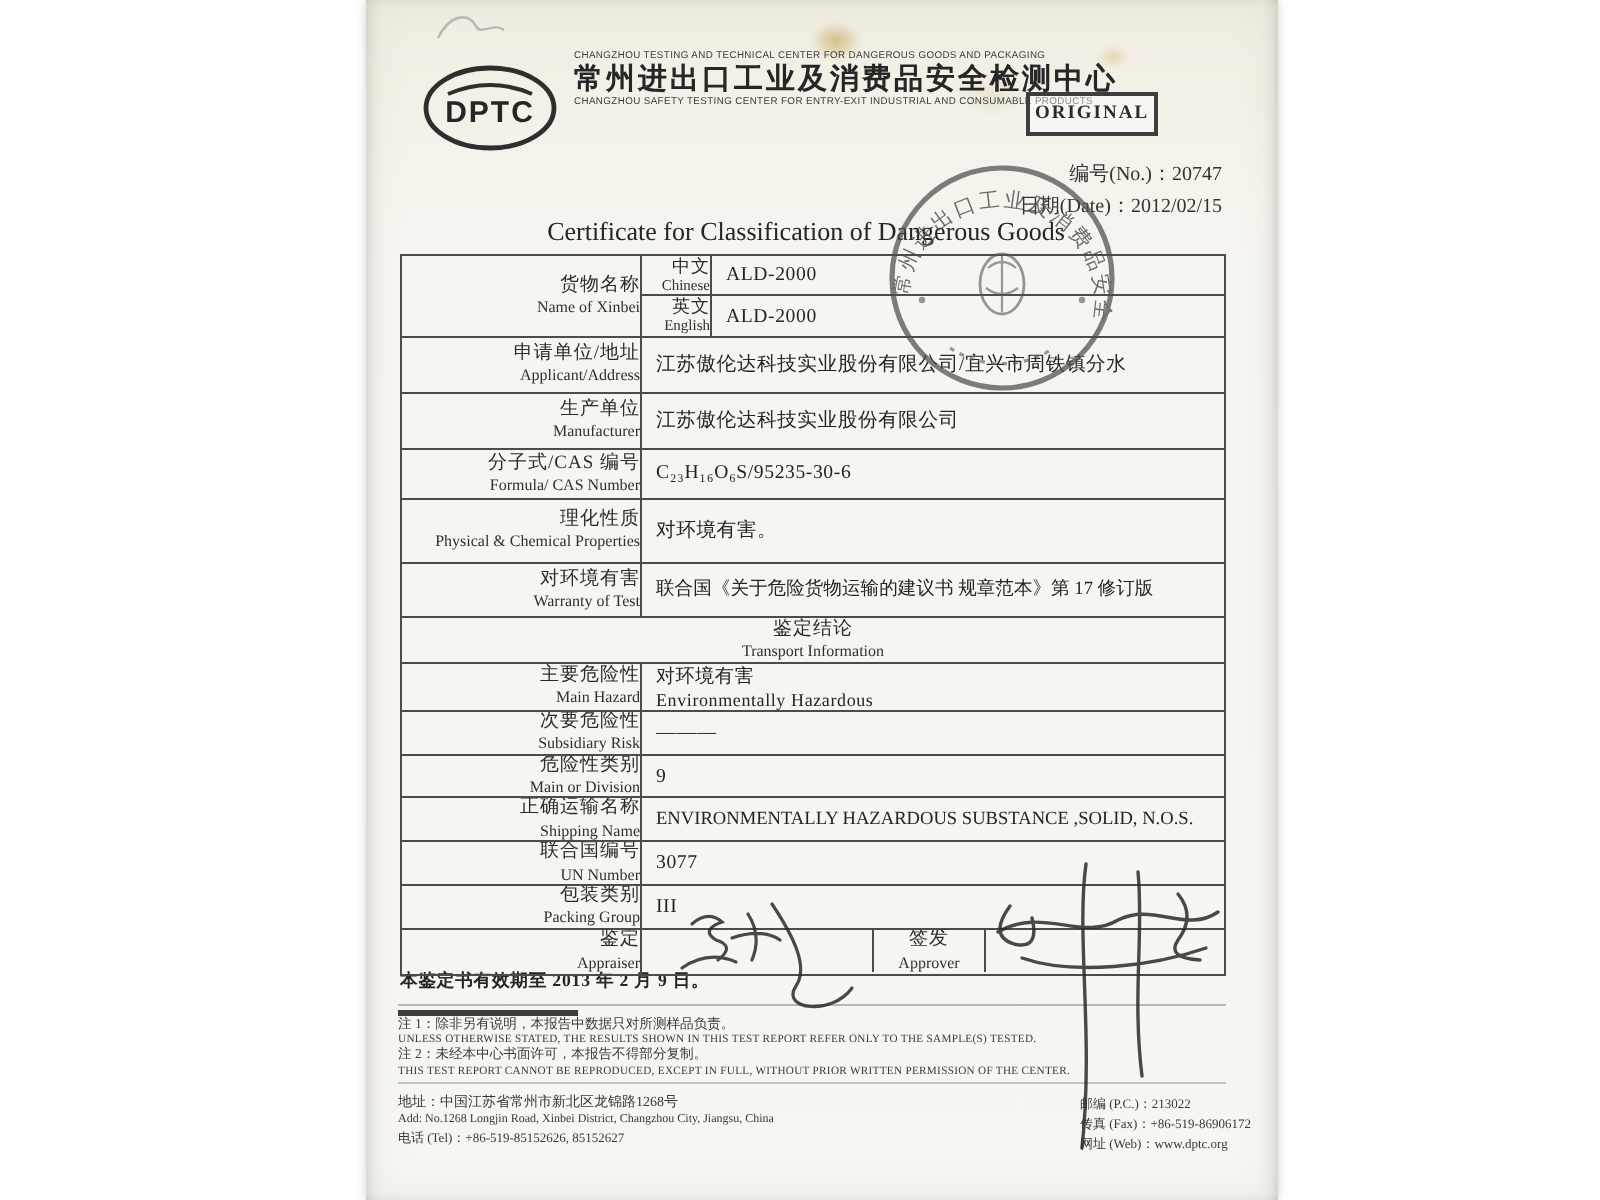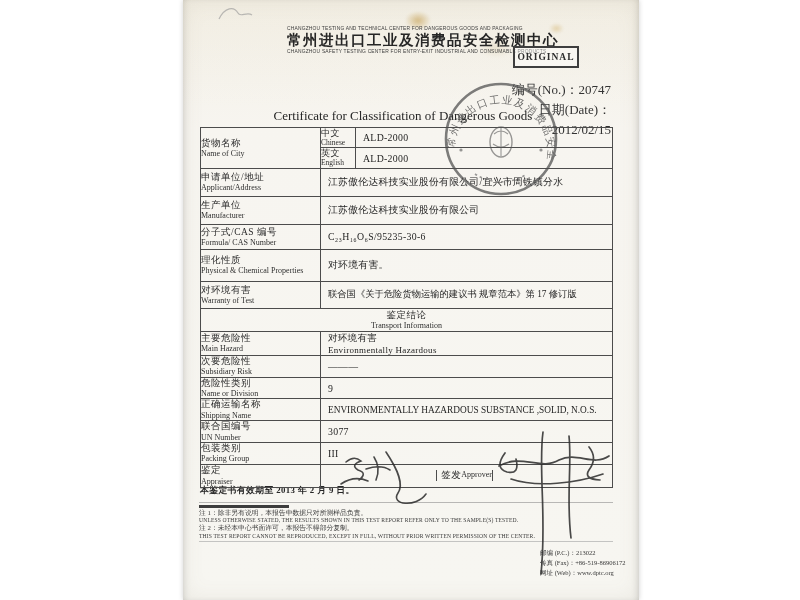--- a/index.html
+++ b/index.html
@@ -28,39 +28,39 @@
           font-size:4.9px;color:#3c3c3c;letter-spacing:.2px;line-height:1.35;white-space:nowrap;}
   .original-badge{position:absolute;left:330px;top:46px;width:62px;height:18px;
           border:2px solid #3e3e3e;display:flex;align-items:center;justify-content:center;
           font-family:Liberation Serif, serif;font-weight:bold;
           font-size:9.5px;letter-spacing:1px;color:#2c2c2c;background:rgba(255,255,255,.4);}
   .title-cn{position:absolute;left:0;top:88px;width:440px;text-align:center;
           font-weight:bold;font-size:15px;letter-spacing:4px;color:#262626;}
   .title-en{position:absolute;left:0;top:108px;width:440px;text-align:center;
           font-weight:normal;font-size:13px;color:#262626;}
   .no-date{position:absolute;left:300px;top:80px;width:128px;text-align:right;
-          font-size:13px;color:#333;line-height:1.55;z-index:1;}
+          font-size:10px;color:#333;line-height:1.55;z-index:1;}
   .stamp{position:absolute;left:254px;top:76px;z-index:2;opacity:.8;filter:blur(.3px);}
   .cert-table{position:absolute;left:17px;top:127px;width:412px;border-collapse:collapse;
           table-layout:fixed;z-index:1;}
   .cert-table td{border:1px solid #4c4c4c;padding:0;vertical-align:middle;overflow:hidden;}
-  .lbl{text-align:left;}
+  .lbl{text-align:right;}
   .lc{font-size:9.5px;color:#2b2b2b;line-height:1.2;letter-spacing:.5px;}
   .le{font-size:8px;color:#2f2f2f;line-height:1.15;}
   .sub .lc{font-size:9px;}
   .sub .le{font-size:7.5px;}
   .val{font-size:9.8px;color:#242424;padding-left:7px !important;letter-spacing:.3px;}
   .val.small{font-size:9.3px;letter-spacing:0;}
   .sec{text-align:center;}
   .h20{height:20px}.h21{height:21px}.h22{height:22px}.h23{height:23px}.h24{height:24px}
   .h25{height:25px}.h27{height:27px}.h28{height:28px}.h32{height:32px}
   .signflex{display:flex;height:100%;align-items:stretch;}
   .signflex .s1{width:115px;}
   .signflex .s2{width:55px;border-left:1px solid #4c4c4c;border-right:1px solid #4c4c4c;
-        display:flex;flex-direction:row;justify-content:flex-end;text-align:center;}
+        display:flex;flex-direction:column;justify-content:flex-start;text-align:center;}
   .signflex .s3{flex:1;}
   .sig{position:absolute;z-index:3;}
   .validity{position:absolute;left:17px;top:485px;font-size:8.8px;font-weight:bold;
         color:#262626;letter-spacing:.4px;}
   .rule1{position:absolute;left:16px;top:502px;width:414px;height:1px;background:#8d8d8d;opacity:.6;}
   .rule-thick{position:absolute;left:16px;top:505px;width:90px;height:2.5px;background:#3d3d3d;}
   .rule2{position:absolute;left:16px;top:541px;width:414px;height:1px;background:#9a9a9a;opacity:.55;}
   .notes{position:absolute;left:16px;top:509px;width:410px;color:#3a3a3a;}
   .note-cn{font-size:6.8px;line-height:1.2;}
   .note-en{font-size:5.6px;line-height:1.3;letter-spacing:.15px;}
@@ -77,20 +77,27 @@
   <div class="paper">
     <div class="tint"></div>
     <div class="stain stain1"></div>
     <div class="stain stain2"></div>
     <div class="stain stain3"></div>
 
     <svg class="pencil" width="38" height="20" viewBox="0 0 38 20">
       <path d="M2,15 C 8,3 17,2 21,9 C 23,14 30,7 35,11" fill="none" stroke="#9a9a9a" stroke-width="1.2" opacity=".65"></path>
     </svg>
 
+    <div class="logo">
+      <svg width="70" height="48" viewBox="0 0 70 48">
+        <ellipse cx="35" cy="24" rx="32" ry="20" fill="none" stroke="#2e2e2e" stroke-width="2.4"></ellipse>
+        <path d="M14,17 Q 35,8 56,17" fill="none" stroke="#2e2e2e" stroke-width="2"></path>
+        <text x="35" y="31" text-anchor="middle" font-family="Liberation Sans, DejaVu Sans, sans-serif" font-weight="bold" font-size="15" fill="#262626" letter-spacing="1">DPTC</text>
+      </svg>
+    </div>
 
     <div class="orgblock">
       <div class="org-en">CHANGZHOU TESTING AND TECHNICAL CENTER FOR DANGEROUS GOODS AND PACKAGING</div>
       <div class="org-cn">常州进出口工业及消费品安全检测中心</div>
       <div class="org-en">CHANGZHOU SAFETY TESTING CENTER FOR ENTRY-EXIT INDUSTRIAL AND CONSUMABLE PRODUCTS</div>
     </div>
 
     <div class="original-badge">ORIGINAL</div>
 
     <div class="title-en">Certificate for Classification of Dangerous Goods</div>
@@ -120,21 +127,21 @@
     <table class="cert-table">
       <colgroup>
           <col style="width:120px">
           <col style="width:35px">
           <col style="width:257px">
         </colgroup>
       <tbody>
           <tr class="h20">
         <td class="lbl" rowspan="2">
           <div class="lc">货物名称</div>
-          <div class="le">Name of City</div>
+          <div class="le">Name of Xinbei</div>
         </td>
         <td class="lbl sub">
           <div class="lc">中文</div>
           <div class="le">Chinese</div>
         </td>
         <td class="val">ALD-2000</td>
       </tr>
       <tr class="h20">
         <td class="lbl sub">
           <div class="lc">英文</div>
@@ -196,21 +203,21 @@
       <tr class="h22">
         <td class="lbl">
           <div class="lc">次要危险性</div>
           <div class="le">Subsidiary Risk</div>
         </td>
         <td class="val" colspan="2">———</td>
       </tr>
       <tr class="h21">
         <td class="lbl">
           <div class="lc">危险性类别</div>
-          <div class="le">Name or Division</div>
+          <div class="le">Main or Division</div>
         </td>
         <td class="val" colspan="2">9</td>
       </tr>
       <tr class="h20">
         <td class="lbl">
           <div class="lc">正确运输名称</div>
           <div class="le">Shipping Name</div>
         </td>
         <td class="val small" colspan="2">ENVIRONMENTALLY HAZARDOUS SUBSTANCE ,SOLID, N.O.S.</td>
       </tr>
@@ -273,19 +280,24 @@
 
     <div class="notes">
       <div class="note-cn">注 1：除非另有说明，本报告中数据只对所测样品负责。</div>
       <div class="note-en">UNLESS OTHERWISE STATED, THE RESULTS SHOWN IN THIS TEST REPORT REFER ONLY TO THE SAMPLE(S) TESTED.</div>
       <div class="note-cn">注 2：未经本中心书面许可，本报告不得部分复制。</div>
       <div class="note-en">THIS TEST REPORT CANNOT BE REPRODUCED, EXCEPT IN FULL, WITHOUT PRIOR WRITTEN PERMISSION OF THE CENTER.</div>
     </div>
 
     <div class="rule2"></div>
 
+    <div class="contact-left">
+      <div class="c-cn">地址：中国江苏省常州市新北区龙锦路1268号</div>
+      <div class="c-en">Add: No.1268 Longjin Road, Xinbei District, Changzhou City, Jiangsu, China</div>
+      <div class="c-s">电话 (Tel)：+86-519-85152626, 85152627</div>
+    </div>
     <div class="contact-right">
       <div class="c-s">邮编 (P.C.)：213022</div>
       <div class="c-s">传真 (Fax)：+86-519-86906172</div>
       <div class="c-s">网址 (Web)：www.dptc.org</div>
     </div>
   </div>
 </div>
 
 </body></html>

